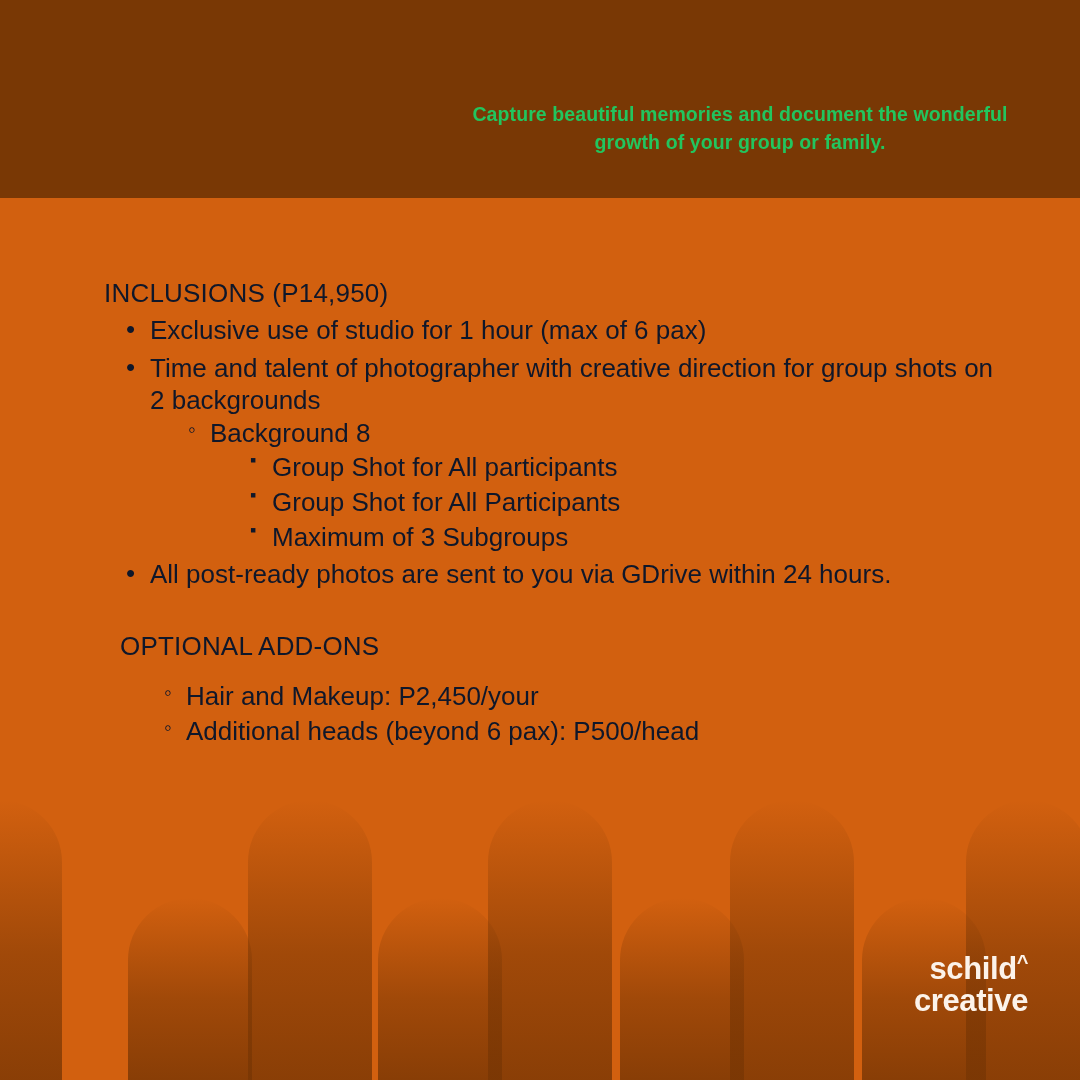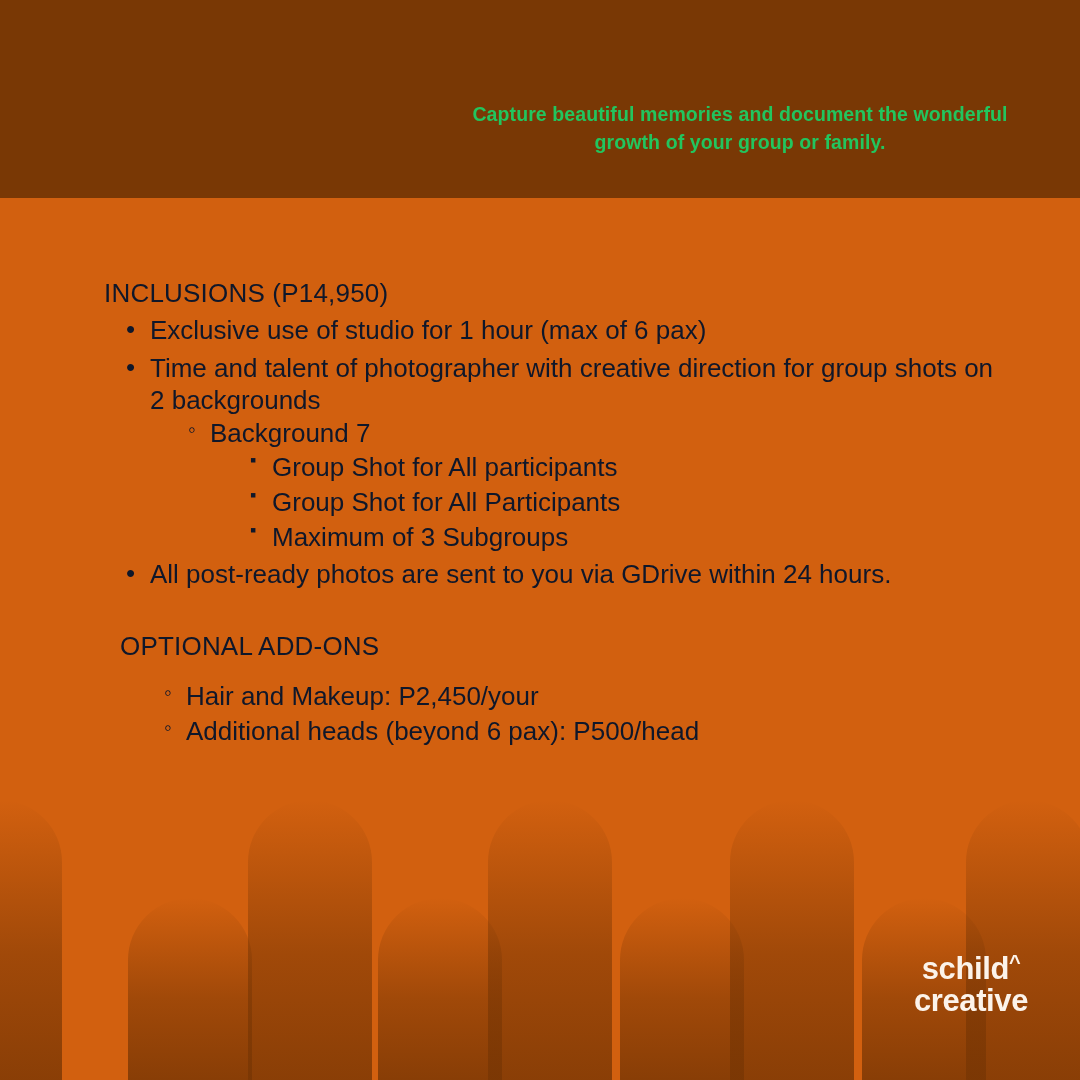--- a/index.html
+++ b/index.html
@@ -172,21 +172,21 @@
     background: linear-gradient(180deg, rgba(120,54,4,0.00) 0%, rgba(120,54,4,0.55) 55%, rgba(120,54,4,0.80) 100%);
   }
   .arch.tall { height: 280px; }
   .arch.short { height: 182px; background: linear-gradient(180deg, rgba(120,54,4,0.00) 0%, rgba(120,54,4,0.55) 55%, rgba(120,54,4,0.82) 100%); }
 
   
   .footer-brand {
     position: absolute;
     right: 52px;
     bottom: 62px;
-    text-align: center;
+    text-align: right;
     color: #fcf3ea;
     line-height: 1.05;
   }
   .footer-brand .l1 {
     font-size: 31px;
     font-weight: 700;
     letter-spacing: -0.4px;
     display: block;
   }
   .footer-brand .l2 {
@@ -228,21 +228,21 @@
     <div class="section-title">INCLUSIONS (P14,950)</div>
 
     <ul class="lvl1">
       <li>
         <span class="txt">Exclusive use of studio for 1 hour (max of 6 pax)</span>
       </li>
       <li>
         <span class="txt">Time and talent of photographer with creative direction for group shots on 2 backgrounds</span>
         <ul class="lvl2">
           <li>
-            <span class="txt">Background 7</span>
+            <span class="txt">Background 8</span>
             <ul class="lvl3">
               <li>
                 <span class="txt">Group Shot for All participants</span>
               </li>
             </ul>
           </li>
           <li>
             <ul class="lvl3">
               <li>
                 <span class="txt">Group Shot for All Participants</span>

